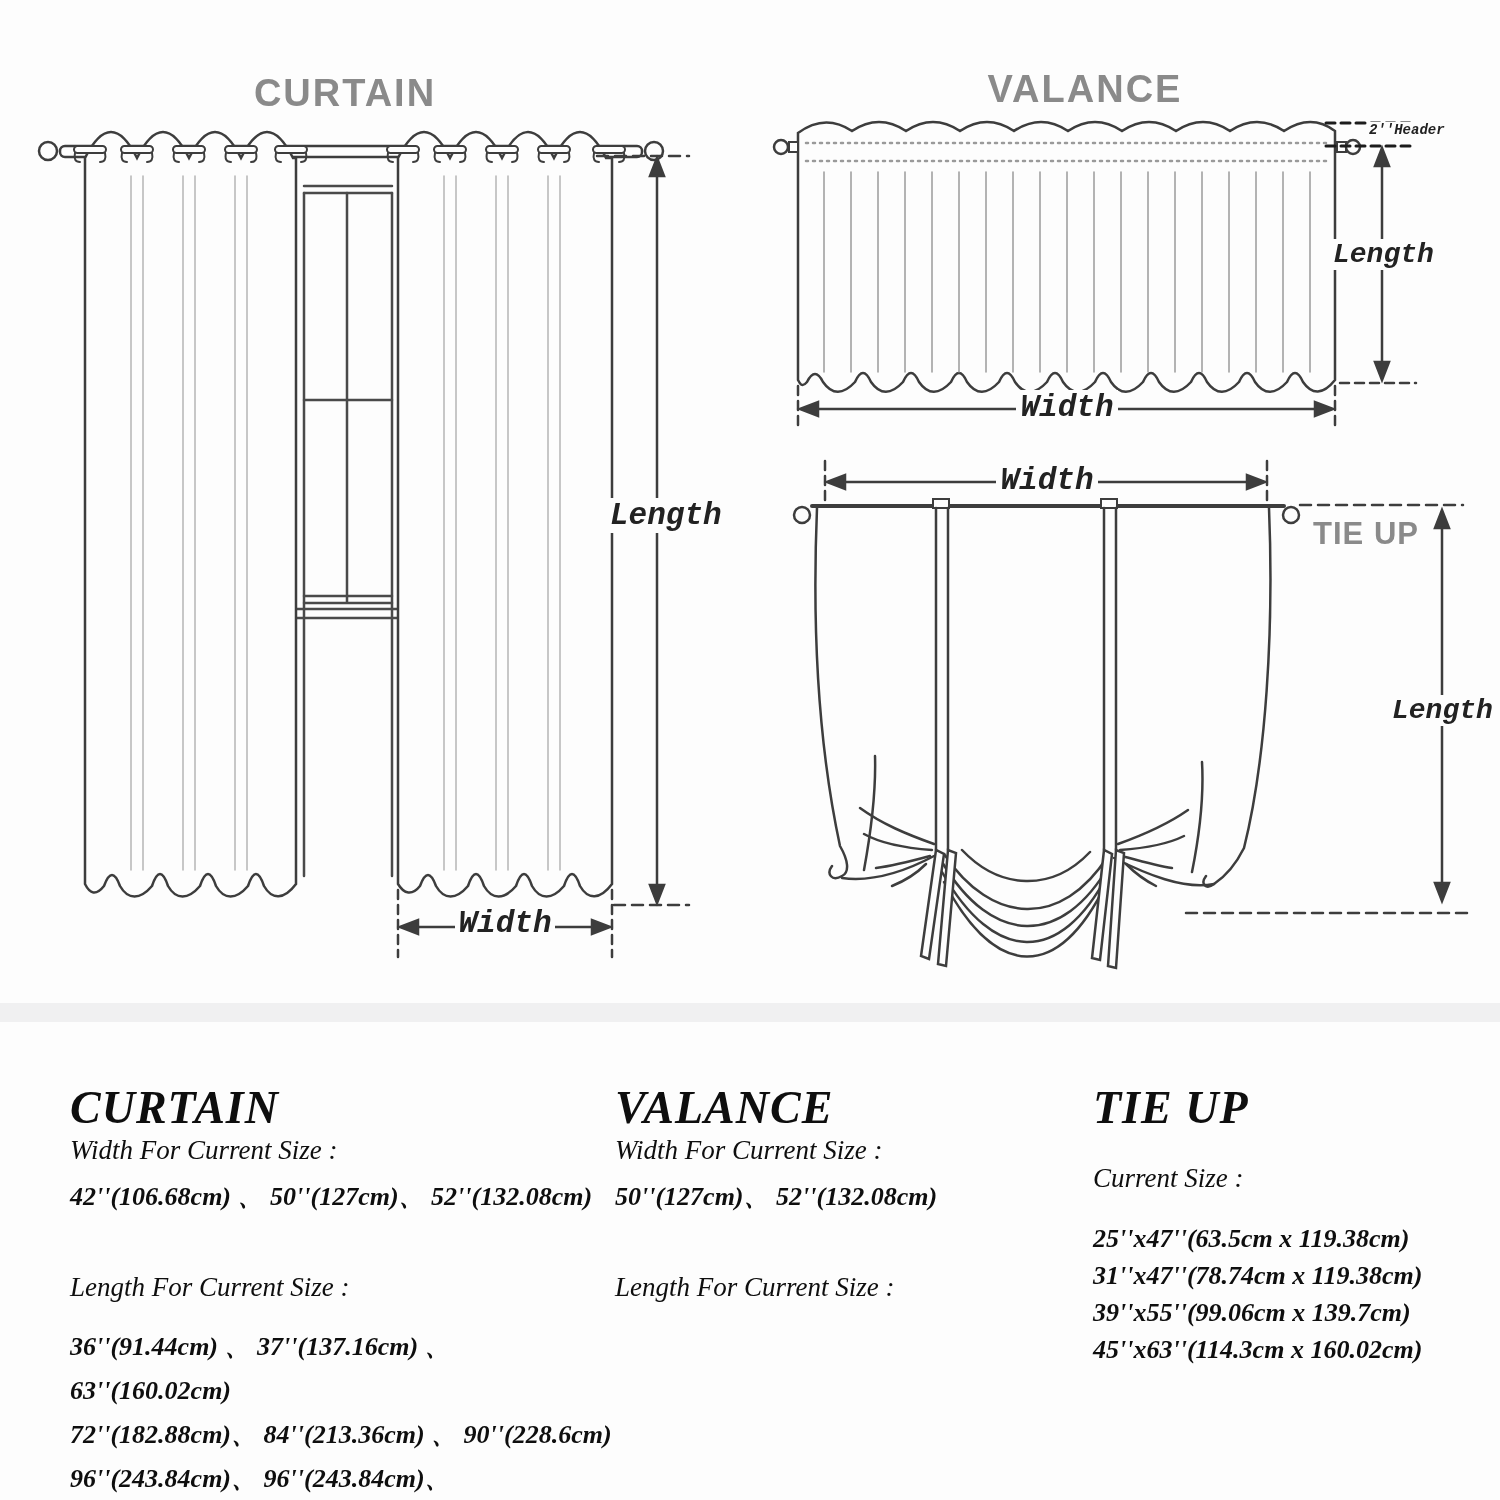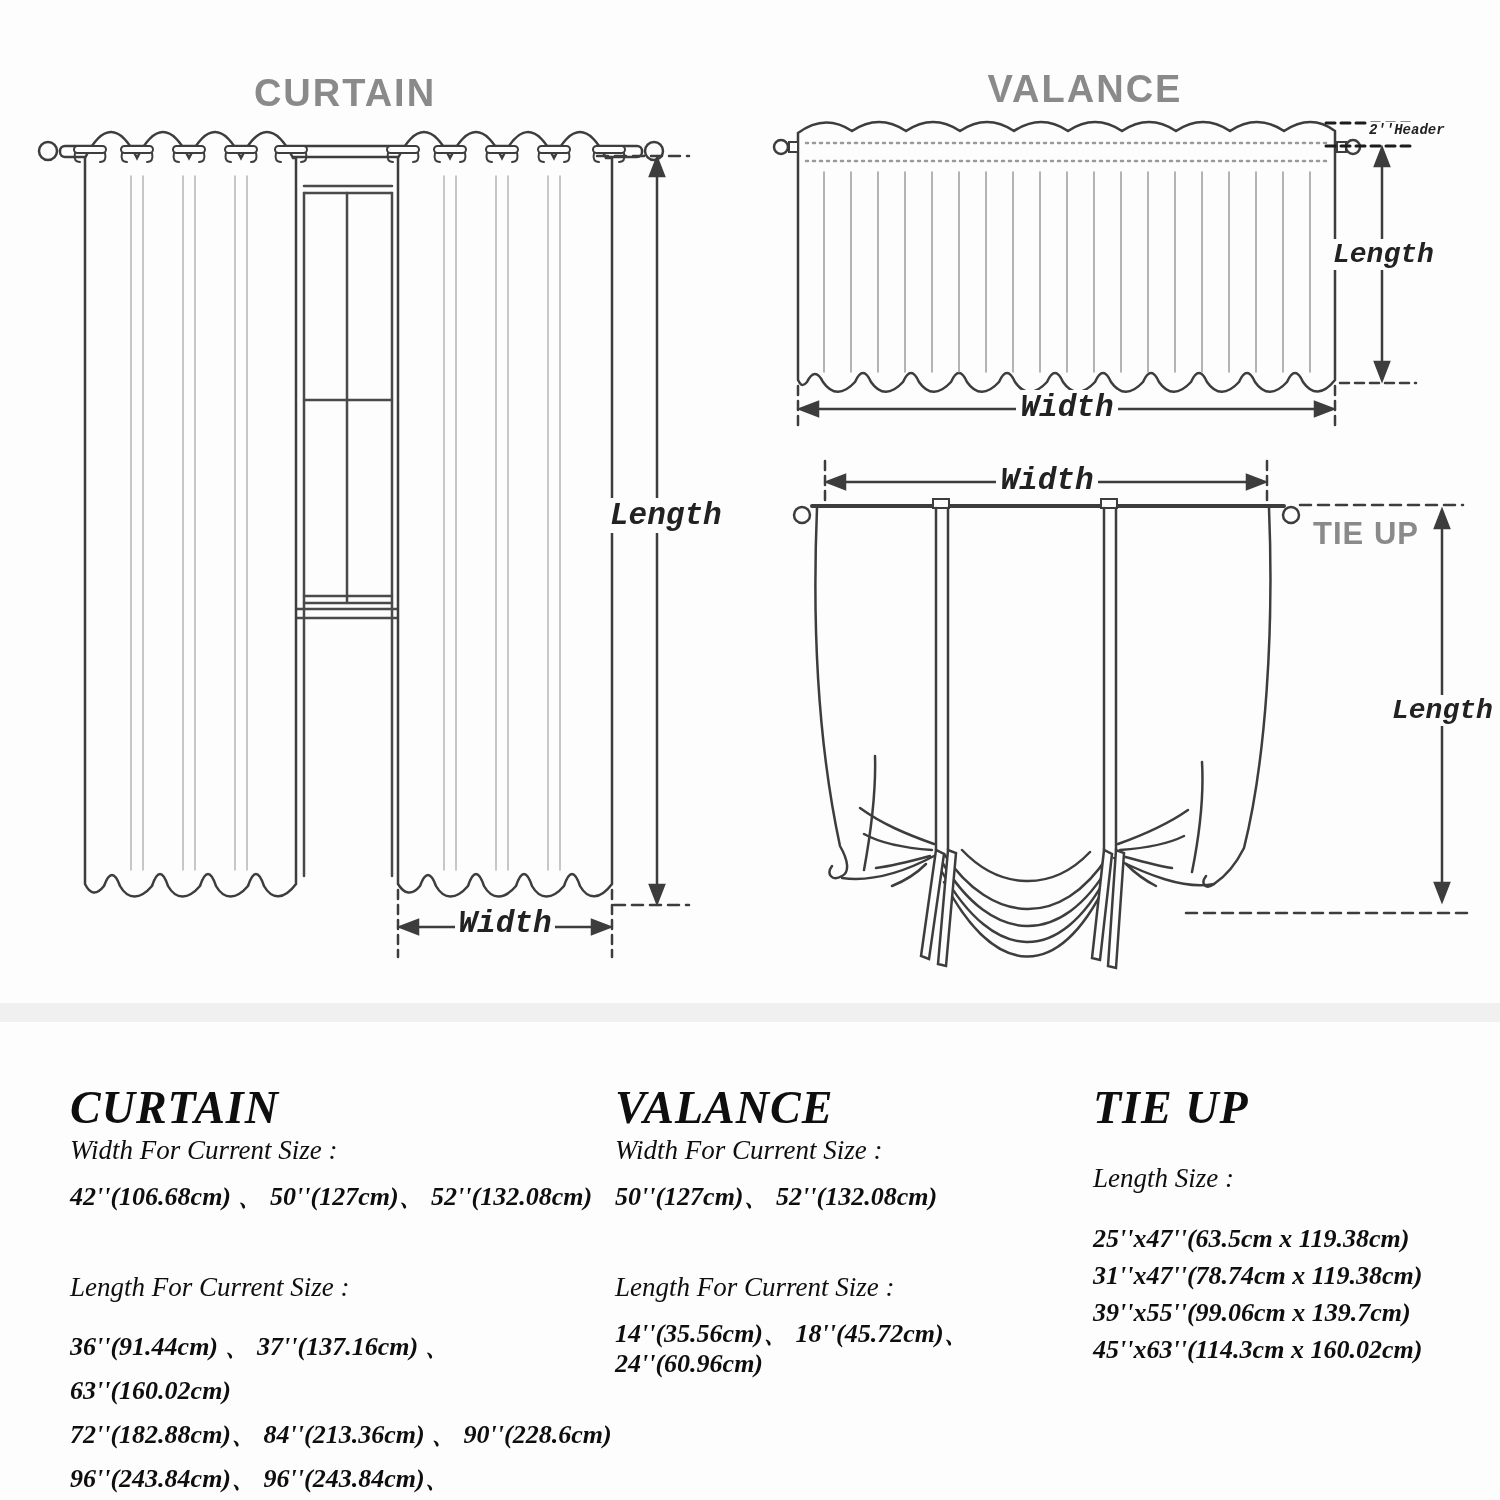--- a/index.html
+++ b/index.html
@@ -233,26 +233,25 @@
       <div class="spec-line">96''(243.84cm)、 96''(243.84cm)、 102''(259.08cm)</div>
 
     </div>
   </div>
 
   <div class="spec-col spec-col-valance">
     <div class="spec-title">VALANCE</div>
     <div class="spec-heading">Width For Current Size :</div>
     <div class="spec-line single">50''(127cm)、 52''(132.08cm)</div>
     <div class="spec-heading second">Length For Current Size :</div>
-    <div class="spec-line single">14''(35.56cm)、 18''(45.72cm)、 24''(60.96cm)</div>
   </div>
 
   <div class="spec-col spec-col-tieup">
     <div class="spec-title">TIE UP</div>
-    <div class="spec-heading">Length Size :</div>
+    <div class="spec-heading">Current Size :</div>
     <div class="spec-lines-tight">
       <div class="spec-line">25''x47''(63.5cm x 119.38cm)</div>
       <div class="spec-line">31''x47''(78.74cm x 119.38cm)</div>
       <div class="spec-line">39''x55''(99.06cm x 139.7cm)</div>
       <div class="spec-line">45''x63''(114.3cm x 160.02cm)</div>
     </div>
   </div>
 
 </div>
 

